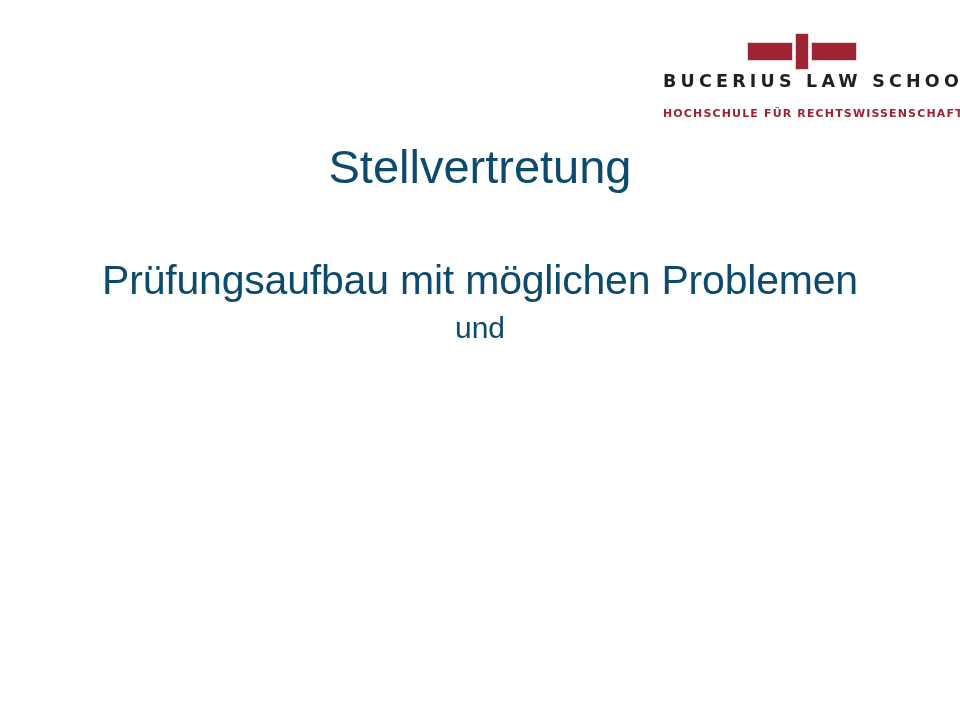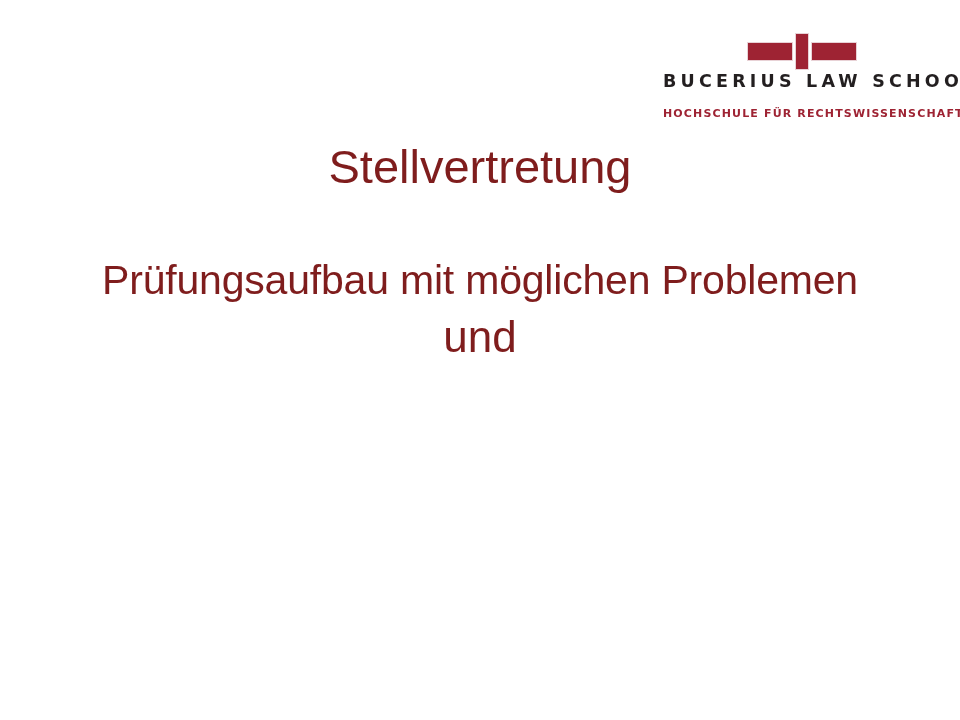--- a/index.html
+++ b/index.html
@@ -88,39 +88,39 @@
     white-space: nowrap;
   }
 
   
   .content {
     position: absolute;
     left: 0;
     top: 138px;
     width: 960px;
     text-align: center;
-    color: #7f1d1d;
+    color: #0c4a6e;
   }
 
   .title-line {
     font-family: "Liberation Sans", sans-serif;
     font-size: 47px;
     font-weight: 400;
     line-height: 1.22;
     letter-spacing: 0px;
     white-space: nowrap;
   }
 
   .spacer-line {
     height: 58px;
   }
 
   .body-line {
     font-family: "Liberation Sans", sans-serif;
-    font-size: 44px;
+    font-size: 30px;
     font-weight: 400;
     line-height: 1.34;
     white-space: nowrap;
   }
 
   .body-line.wide {
     font-size: 41px;
     letter-spacing: -0.2px;
   }
 </style>

